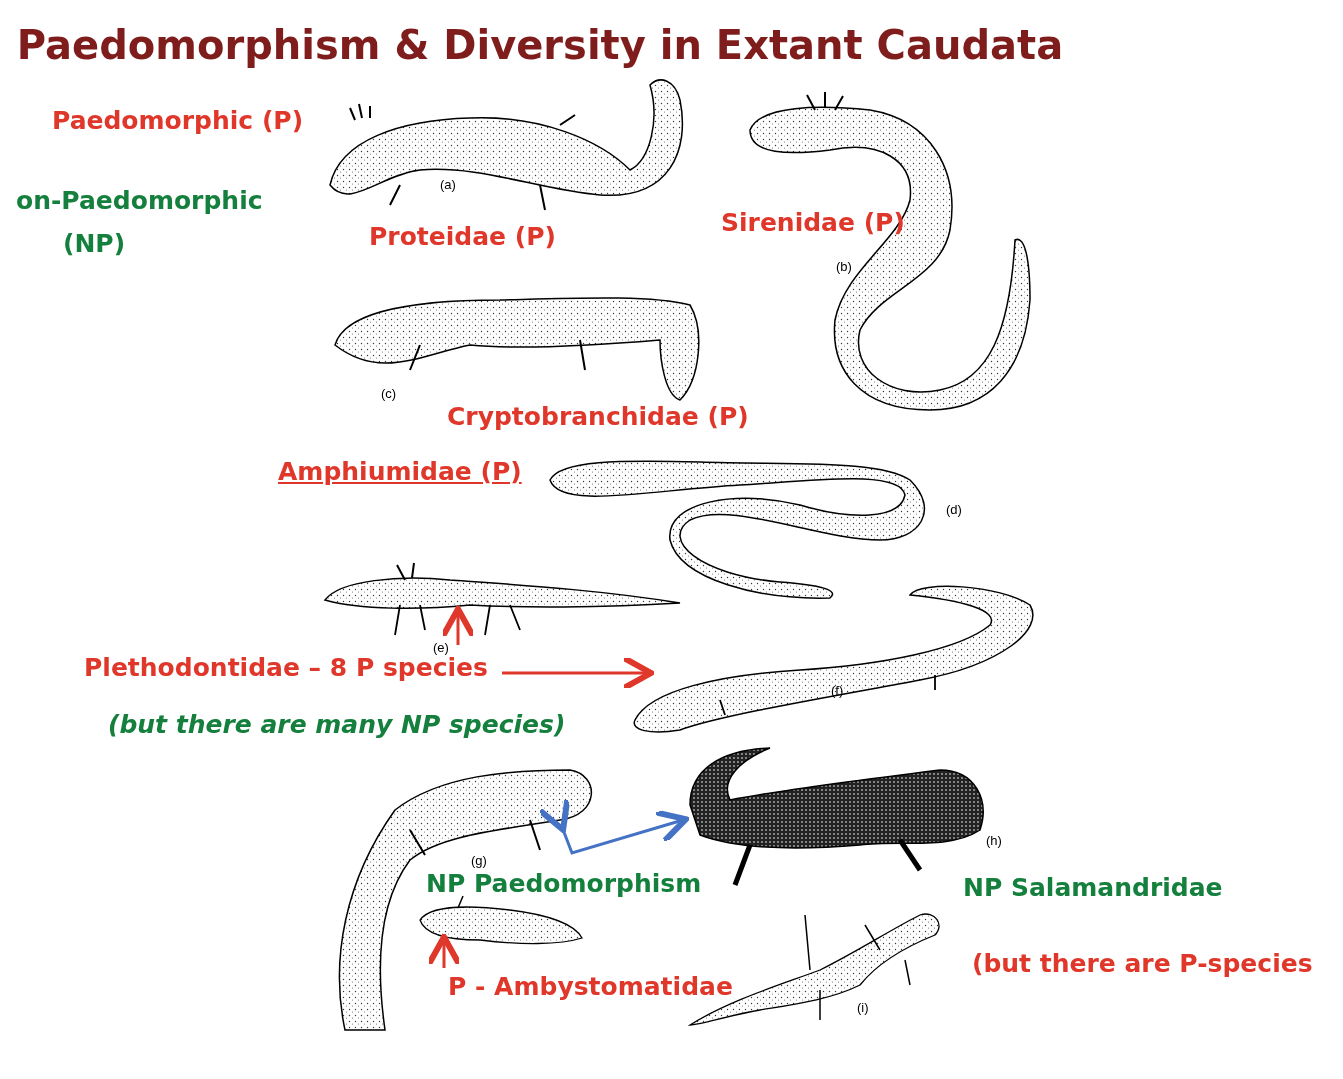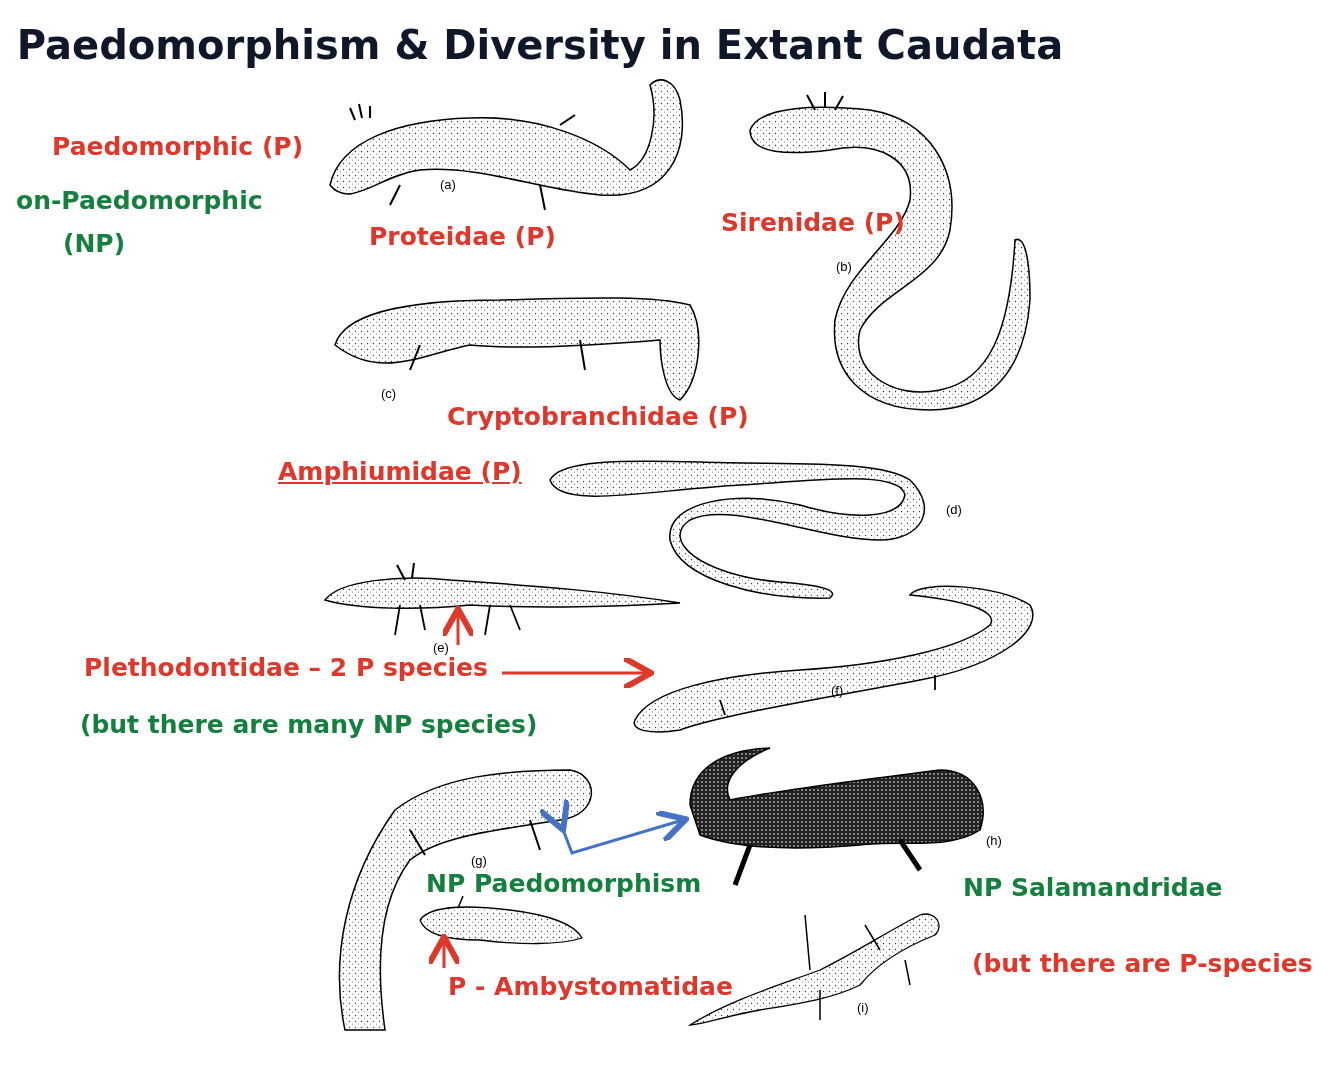--- a/index.html
+++ b/index.html
@@ -1,20 +1,20 @@
 <!DOCTYPE html>
 <html><head>
 <meta charset="utf-8">
 <style>
   html,body{margin:0;padding:0;background:#fff;}
   body{width:1343px;height:1079px;position:relative;overflow:hidden;font-family:"Liberation Sans",sans-serif;}
   .t{position:absolute;font-weight:bold;white-space:nowrap;font-family:"DejaVu Sans","Liberation Sans",sans-serif;}
   .red{color:#E0372B;}
   .blue{color:#15803d;}
-  .title{left:0;width:1080px;top:22px;text-align:center;font-size:40px;color:#0f172a;}
+  .title{left:0;width:1080px;top:22px;text-align:center;font-size:40px;color:#7f1d1d;}
   .lbl{font-size:25px;}
   .fig{position:absolute;font-size:13px;color:#000;font-family:"Liberation Sans",sans-serif;}
   svg.draw{position:absolute;left:0;top:0;width:1343px;height:1079px;}
 </style>
 </head>
 <body>
 
 <svg class="draw" viewBox="0 0 1343 1079">
   <defs>
     <pattern id="stip" width="6" height="6" patternUnits="userSpaceOnUse">
@@ -85,30 +85,30 @@
   </g>
 
   <line x1="458" y1="645" x2="458" y2="612" stroke="#E0372B" stroke-width="3" marker-end="url(#arrRed)"></line>
   <line x1="502" y1="673" x2="648" y2="673" stroke="#E0372B" stroke-width="3" marker-end="url(#arrRed)"></line>
   <line x1="444" y1="968" x2="444" y2="940" stroke="#E0372B" stroke-width="3" marker-end="url(#arrRed)"></line>
   <polyline points="562,827 572,853 683,820" fill="none" stroke="#4472C4" stroke-width="3" marker-start="url(#arrBlue)" marker-end="url(#arrBlue)"></polyline>
 </svg>
 
 <div class="t title">Paedomorphism &amp; Diversity in Extant Caudata</div>
 
-<div class="t lbl red" style="left:52px;top:132px;">Paedomorphic (P)</div>
+<div class="t lbl red" style="left:52px;top:106px;">Paedomorphic (P)</div>
 <div class="t lbl blue" style="left:16px;top:186px;">on-Paedomorphic</div>
 <div class="t lbl blue" style="left:63px;top:229px;text-align:center;">(NP)</div>
 
 <div class="t lbl red" style="left:369px;top:222px;text-align:center;">Proteidae (P)</div>
 <div class="t lbl red" style="left:721px;top:208px;">Sirenidae (P)</div>
 <div class="t lbl red" style="left:426px;top:402px;margin-left:21px;">Cryptobranchidae (P)</div>
 <div class="t lbl red" style="left:278px;top:457px;text-decoration:underline;">Amphiumidae (P)</div>
-<div class="t lbl red" style="left:84px;top:653px;">Plethodontidae – 2 P species</div>
-<div class="t lbl blue" style="left:80px;top:710px;">(but there are many NP species)</div>
+<div class="t lbl red" style="left:84px;top:653px;">Plethodontidae – 8 P species</div>
+<div class="t lbl blue" style="left:108px;top:710px;font-style:italic;">(but there are many NP species)</div>
 <div class="t lbl blue" style="left:426px;top:869px;">NP Paedomorphism</div>
 <div class="t lbl red" style="left:416px;top:972px;margin-left:32px;">P - Ambystomatidae</div>
 <div class="t lbl blue" style="left:963px;top:873px;">NP Salamandridae</div>
 <div class="t lbl red" style="left:972px;top:949px;">(but there are P-species</div>
 
 <div class="fig" style="left:440px;top:177px;">(a)</div>
 <div class="fig" style="left:836px;top:259px;">(b)</div>
 <div class="fig" style="left:381px;top:386px;">(c)</div>
 <div class="fig" style="left:946px;top:502px;">(d)</div>
 <div class="fig" style="left:433px;top:640px;">(e)</div>

